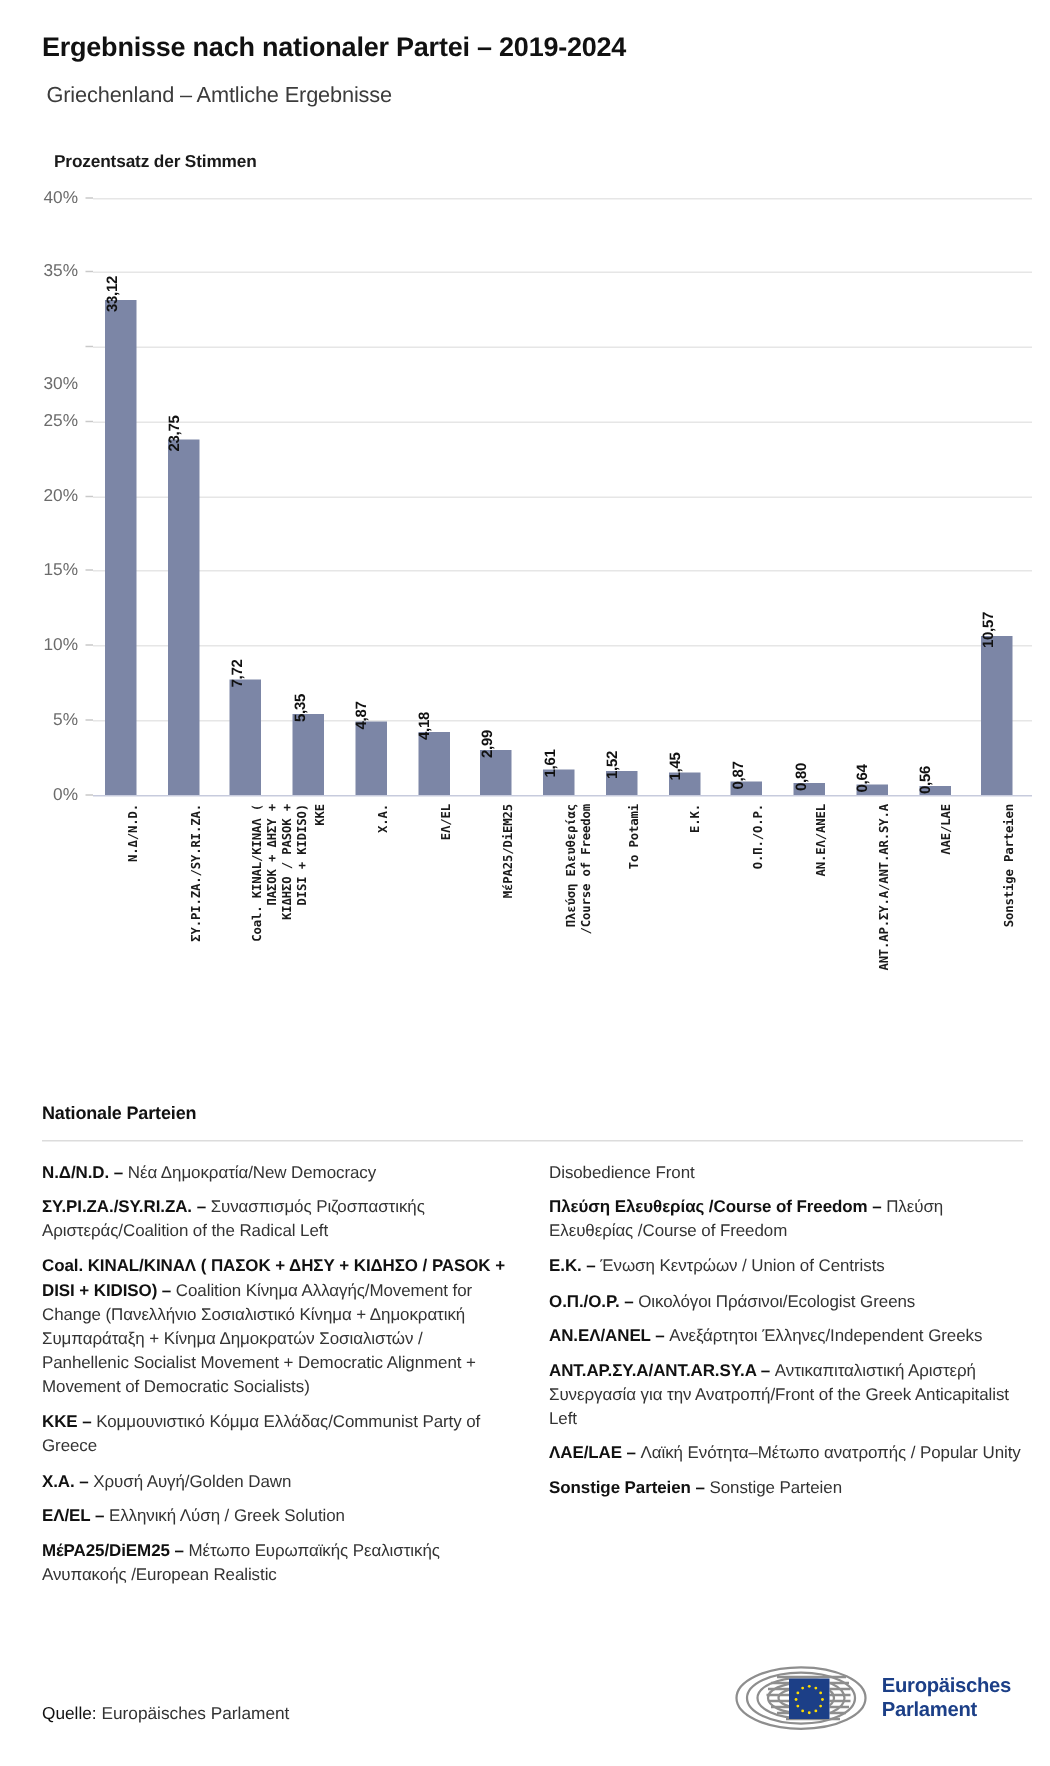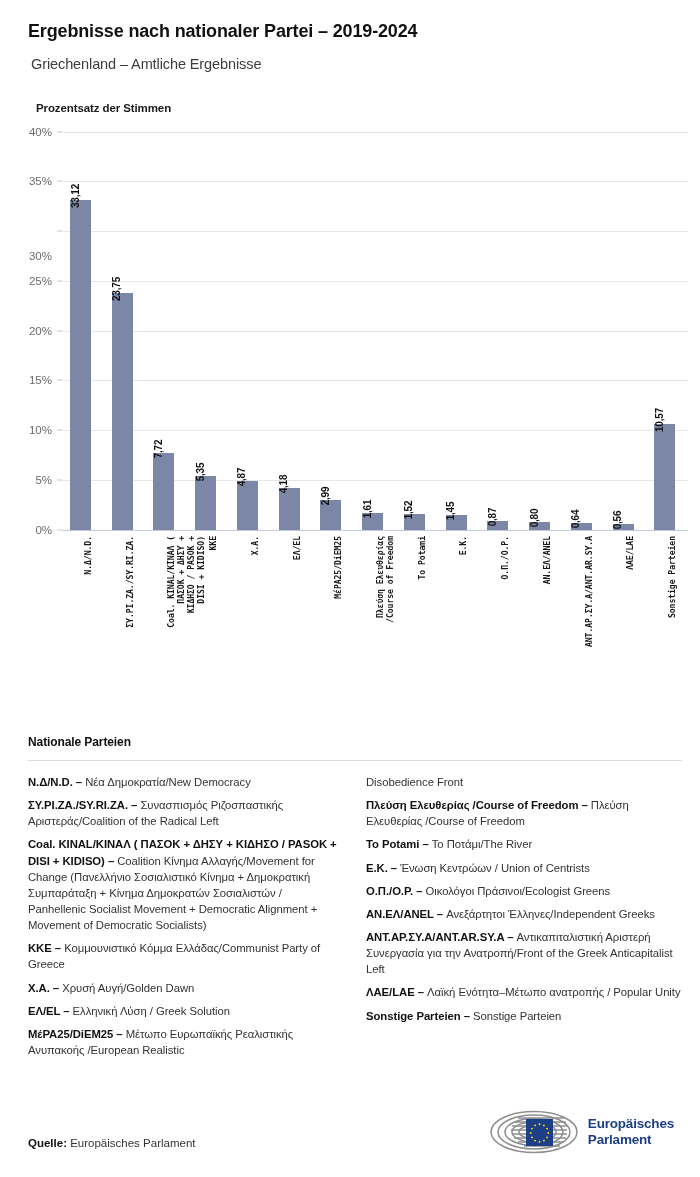--- a/index.html
+++ b/index.html
@@ -184,21 +184,21 @@
     bottom: 22px;
     height: 60px;
   }
   .source {
     position: absolute;
     left: 0;
     bottom: 6px;
     font-size: 11.5px;
     color: #333333;
   }
-  .source b { color: #111111; font-weight: bold; }
+  .source b { color: #111111; font-weight: normal; }
 
   .ep-logo {
     position: absolute;
     right: 8px;
     bottom: 0;
     display: flex;
     align-items: center;
     gap: 8px;
   }
   .ep-mark { width: 92px; height: 46px; display: block; }
@@ -393,21 +393,20 @@
           <div class="legend-entry"><b>ΣΥ.ΡΙ.ΖΑ./SY.RI.ZA. – </b><span>Συνασπισμός Ριζοσπαστικής Αριστεράς/Coalition of the Radical Left</span></div>
           <div class="legend-entry"><b>Coal. KINAL/ΚΙΝΑΛ ( ΠΑΣΟΚ + ΔΗΣΥ + ΚΙΔΗΣΟ / PASOK + DISI + KIDISO) – </b><span>Coalition Κίνημα Αλλαγής/Movement for Change (Πανελλήνιο Σοσιαλιστικό Κίνημα + Δημοκρατική Συμπαράταξη + Κίνημα Δημοκρατών Σοσιαλιστών / Panhellenic Socialist Movement + Democratic Alignment + Movement of Democratic Socialists)</span></div>
           <div class="legend-entry"><b>ΚΚΕ – </b><span>Κομμουνιστικό Κόμμα Ελλάδας/Communist Party of Greece</span></div>
           <div class="legend-entry"><b>Χ.Α. – </b><span>Χρυσή Αυγή/Golden Dawn</span></div>
           <div class="legend-entry"><b>ΕΛ/EL – </b><span>Ελληνική Λύση / Greek Solution</span></div>
           <div class="legend-entry"><b>ΜέΡΑ25/DiEM25 – </b><span>Μέτωπο Ευρωπαϊκής Ρεαλιστικής Ανυπακοής /European Realistic</span></div>
         </div>
       <div class="legend-col right" id="legend-right">
           <div class="legend-entry"><span>Disobedience Front</span></div>
           <div class="legend-entry"><b>Πλεύση Ελευθερίας /Course of Freedom – </b><span>Πλεύση Ελευθερίας /Course of Freedom</span></div>
-          <div class="legend-entry"><b>To Potami – </b><span>Το Ποτάμι/The River</span></div>
           <div class="legend-entry"><b>Ε.Κ. – </b><span>Ένωση Κεντρώων / Union of Centrists</span></div>
           <div class="legend-entry"><b>Ο.Π./O.P. – </b><span>Οικολόγοι Πράσινοι/Ecologist Greens</span></div>
           <div class="legend-entry"><b>ΑΝ.ΕΛ/ANEL – </b><span>Ανεξάρτητοι Έλληνες/Independent Greeks</span></div>
           <div class="legend-entry"><b>ΑΝΤ.ΑΡ.ΣΥ.Α/ΑΝΤ.AR.SY.A – </b><span>Αντικαπιταλιστική Αριστερή Συνεργασία για την Ανατροπή/Front of the Greek Anticapitalist Left</span></div>
           <div class="legend-entry"><b>ΛΑΕ/LAE – </b><span>Λαϊκή Ενότητα–Μέτωπο ανατροπής / Popular Unity</span></div>
           <div class="legend-entry"><b>Sonstige Parteien – </b><span>Sonstige Parteien</span></div>
         </div>
     </div>
   </div>
 

